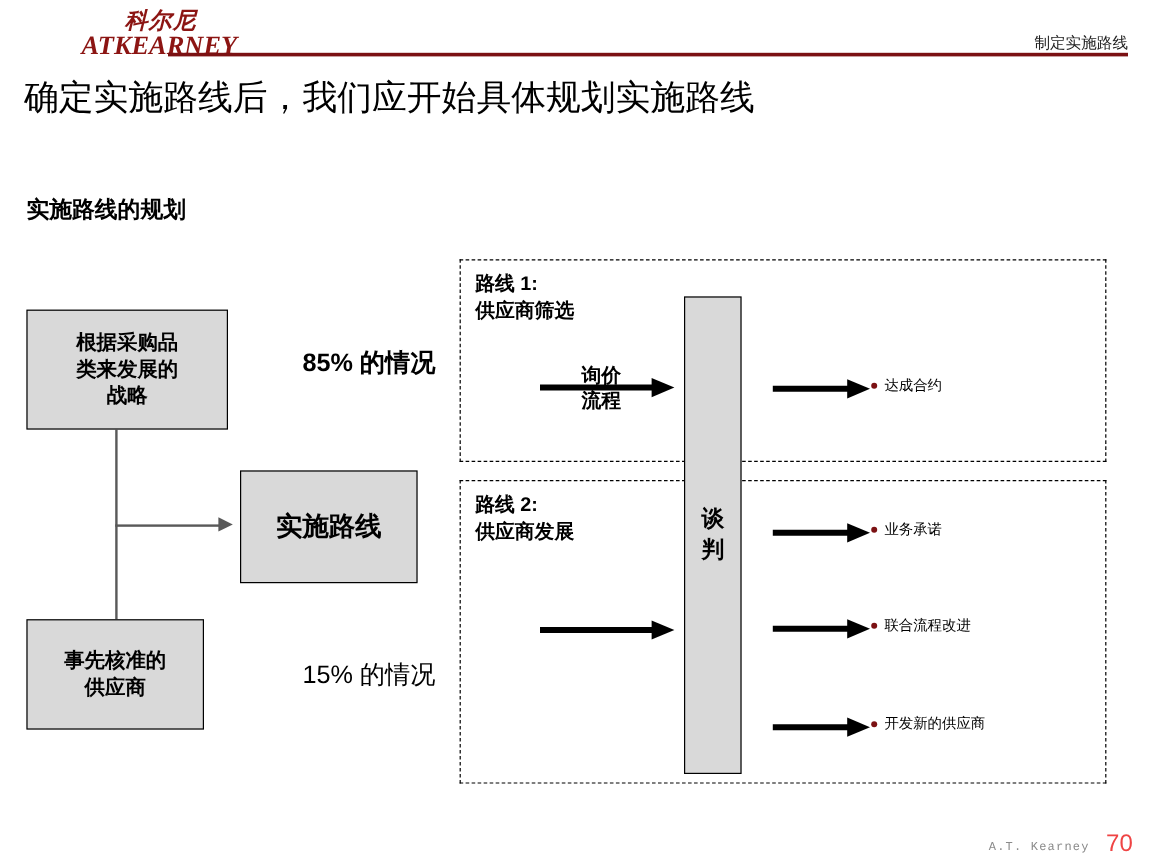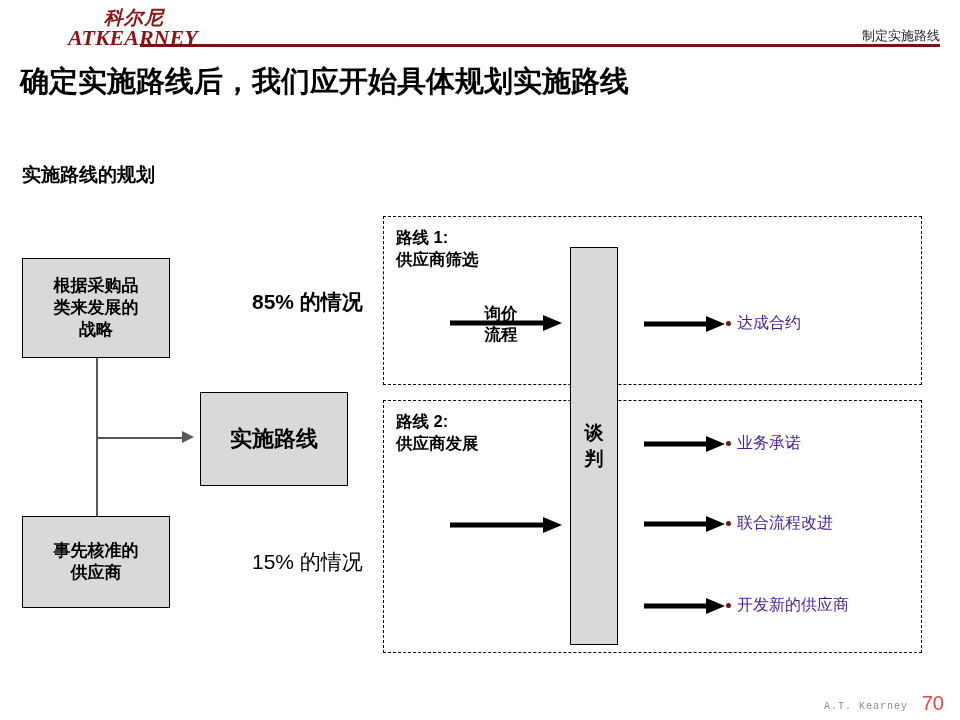--- a/index.html
+++ b/index.html
@@ -33,21 +33,21 @@
     background:#7b1113;
   }
   .header-right{
     position:absolute;right:20px;top:27px;
     font-size:13px;color:#222;white-space:nowrap;
   }
 
   
   .slide-title{
     position:absolute;left:20px;top:62px;
-    font-size:29px;font-weight:bold;color:#000;
+    font-size:29px;font-weight:normal;color:#000;
     letter-spacing:0px;white-space:nowrap;
   }
   .subtitle{
     position:absolute;left:22px;top:162px;
     font-size:19px;font-weight:bold;color:#000;white-space:nowrap;
   }
 
   
   .gbox{
     position:absolute;
@@ -81,21 +81,21 @@
   }
   .bullet-row{
     position:absolute;
     display:flex;align-items:center;
     white-space:nowrap;
   }
   .bdot{
     width:5px;height:5px;border-radius:50%;
     background:#7b1113;display:inline-block;margin-right:6px;
   }
-  .btext{font-size:16px;color:#4c1d95;}
+  .btext{font-size:12px;color:#000000;}
 
   .arrow-label{
     position:absolute;
     font-size:16.5px;font-weight:bold;color:#000;
     text-align:center;line-height:1.3;white-space:nowrap;
   }
 
   
   .foot-brand{
     position:absolute;right:52px;bottom:8px;
@@ -122,21 +122,21 @@
 
   <div class="slide-title">确定实施路线后，我们应开始具体规划实施路线</div>
   <div class="subtitle">实施路线的规划</div>
 
   <div class="vline" style="left:96px; top:358px; height:158px;"></div>
   <div class="hline" style="left:96px; top:437px; width:92px;"></div>
   <svg style="position:absolute;left:182px;top:429px;width:18px;height:18px;">
     <polygon points="0,2 12,8 0,14" fill="#595959"></polygon>
   </svg>
 
-  <div class="gbox" style="left:22px;top:258px;width:148px;height:100px;font-size:17px;">
+  <div class="gbox" style="left:22px;top:258px;width:168px;height:100px;font-size:17px;">
     <span>
       根据采购品<br>类来发展的<br>战略
     </span>
   </div>
 
   <div class="gbox" style="left:22px;top:516px;width:148px;height:92px;font-size:17px;">
     <span>
       事先核准的<br>供应商
     </span>
   </div>

